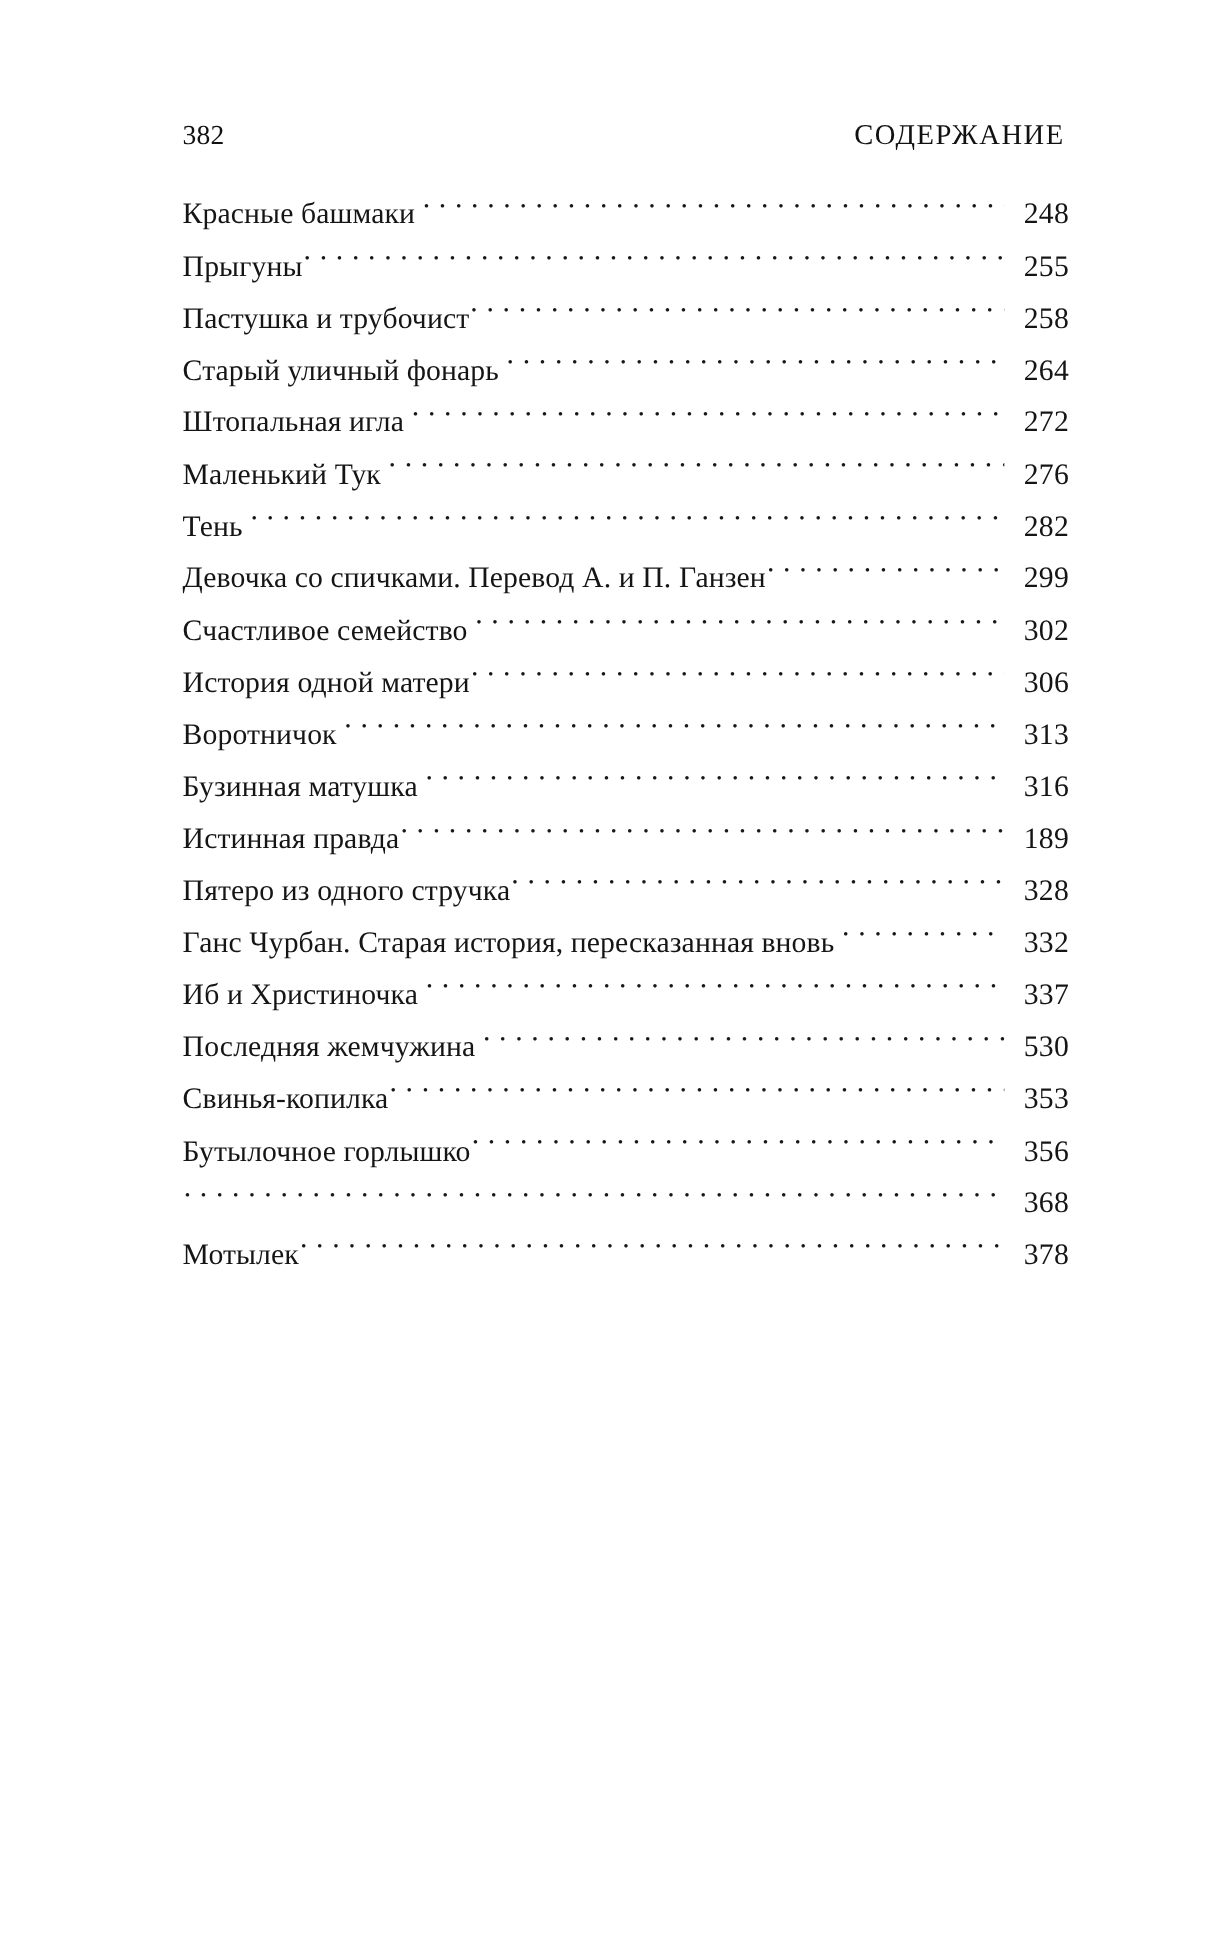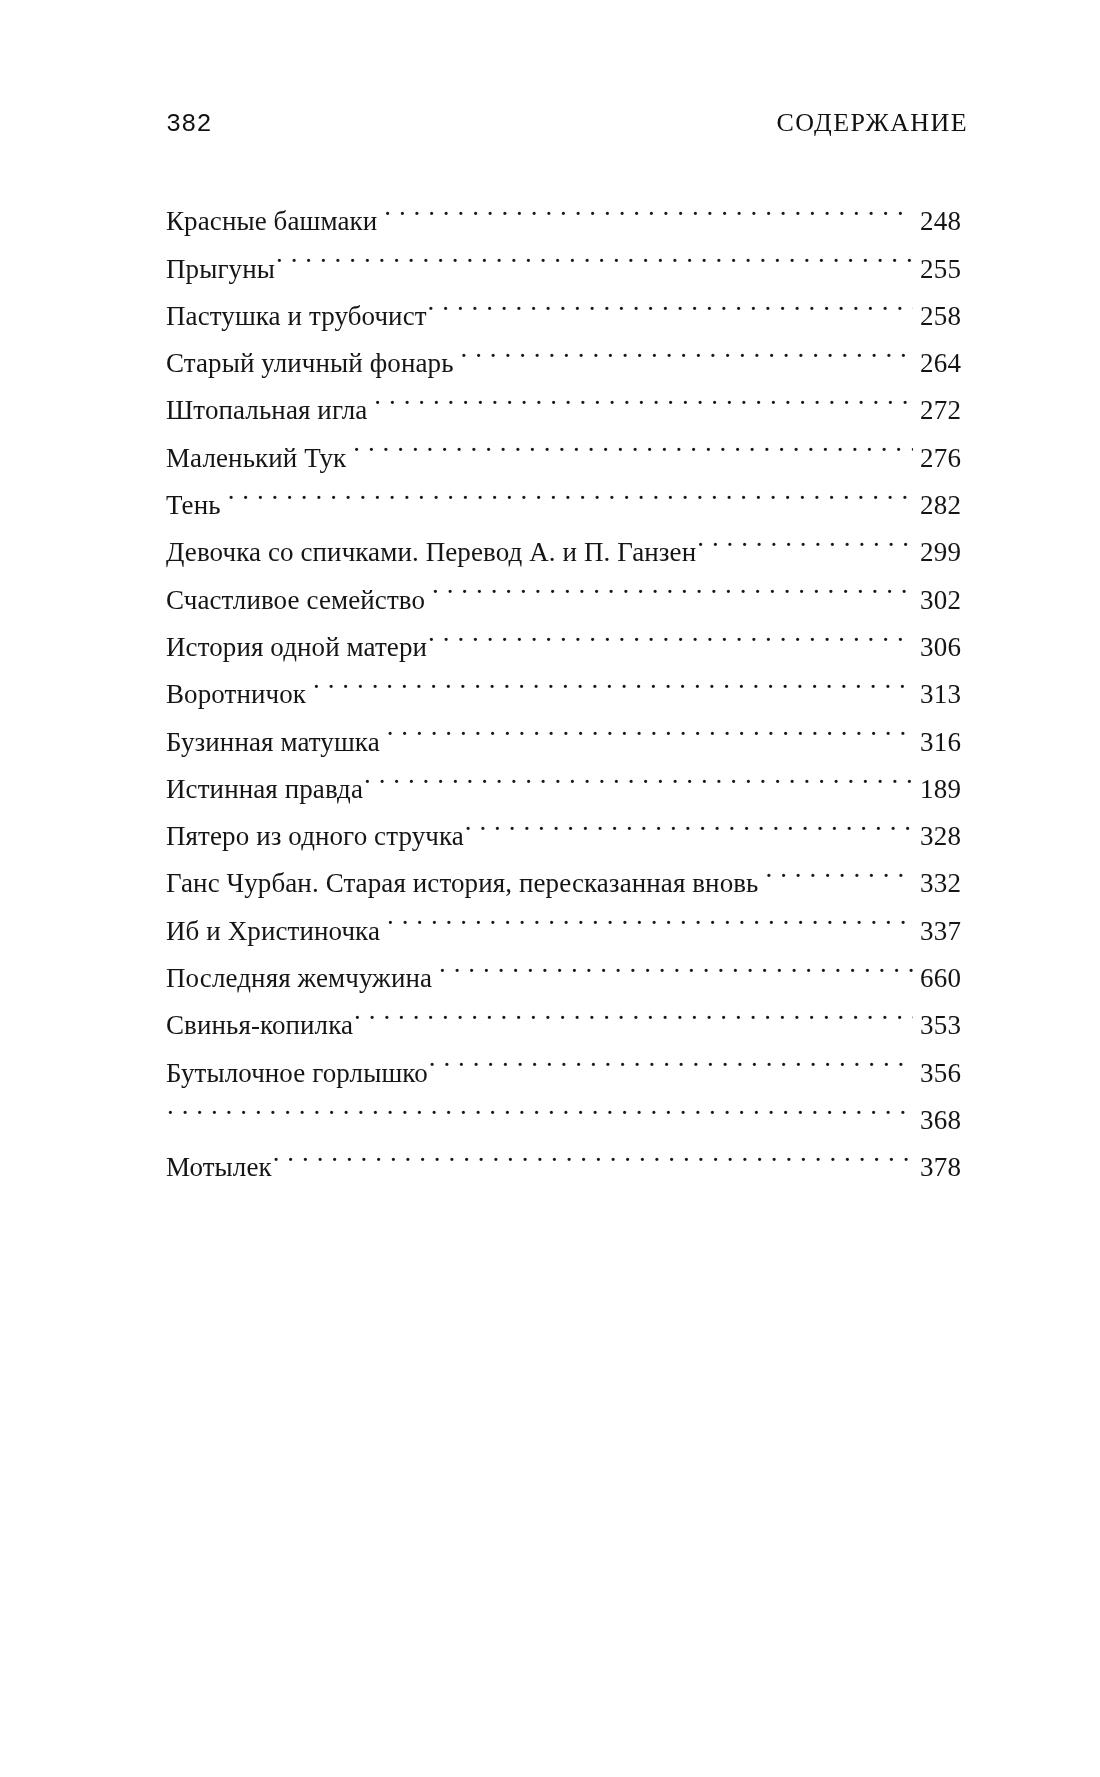--- a/index.html
+++ b/index.html
@@ -27,35 +27,34 @@
     width: 806px;
     display: flex;
     align-items: baseline;
     justify-content: space-between;
   }
 
   .folio {
     font-size: 25px;
     letter-spacing: 0.2px;
     color: #111111;
-    font-family: Liberation Mono, monospace;
   }
 
   .head-title {
     font-size: 26px;
     letter-spacing: 1.4px;
     color: #111111;
     padding-right: 4px;
   }
 
   
   .toc {
     position: absolute;
     left: 166px;
-    top: 183px;
+    top: 156px;
     width: 806px;
   }
 
   .toc-row {
     display: flex;
     align-items: baseline;
     width: 100%;
     height: 47.3px;
     font-size: 27px;
     line-height: 47.3px;
@@ -93,20 +92,21 @@
     white-space: nowrap;
   }
 
   
   .toc-row.tight .toc-leader { margin-left: 1px; }
 
   .toc-page {
     flex: 0 0 auto;
     font-size: 27px;
     letter-spacing: 0.3px;
+    text-align: right;
     min-width: 52px;
   }
 </style>
 </head>
 <body>
 
 <div class="page">
 
   <div class="running-head">
     <span class="folio">382</span>
@@ -190,21 +190,21 @@
         <span class="toc-page">332</span>
       </div>
       <div class="toc-row">
         <span class="toc-title">Иб и Христиночка</span>
         <span class="toc-leader"></span>
         <span class="toc-page">337</span>
       </div>
       <div class="toc-row">
         <span class="toc-title">Последняя жемчужина</span>
         <span class="toc-leader"></span>
-        <span class="toc-page">660</span>
+        <span class="toc-page">530</span>
       </div>
       <div class="toc-row tight">
         <span class="toc-title">Свинья-копилка</span>
         <span class="toc-leader"></span>
         <span class="toc-page">353</span>
       </div>
       <div class="toc-row tight">
         <span class="toc-title">Бутылочное горлышко</span>
         <span class="toc-leader"></span>
         <span class="toc-page">356</span>

